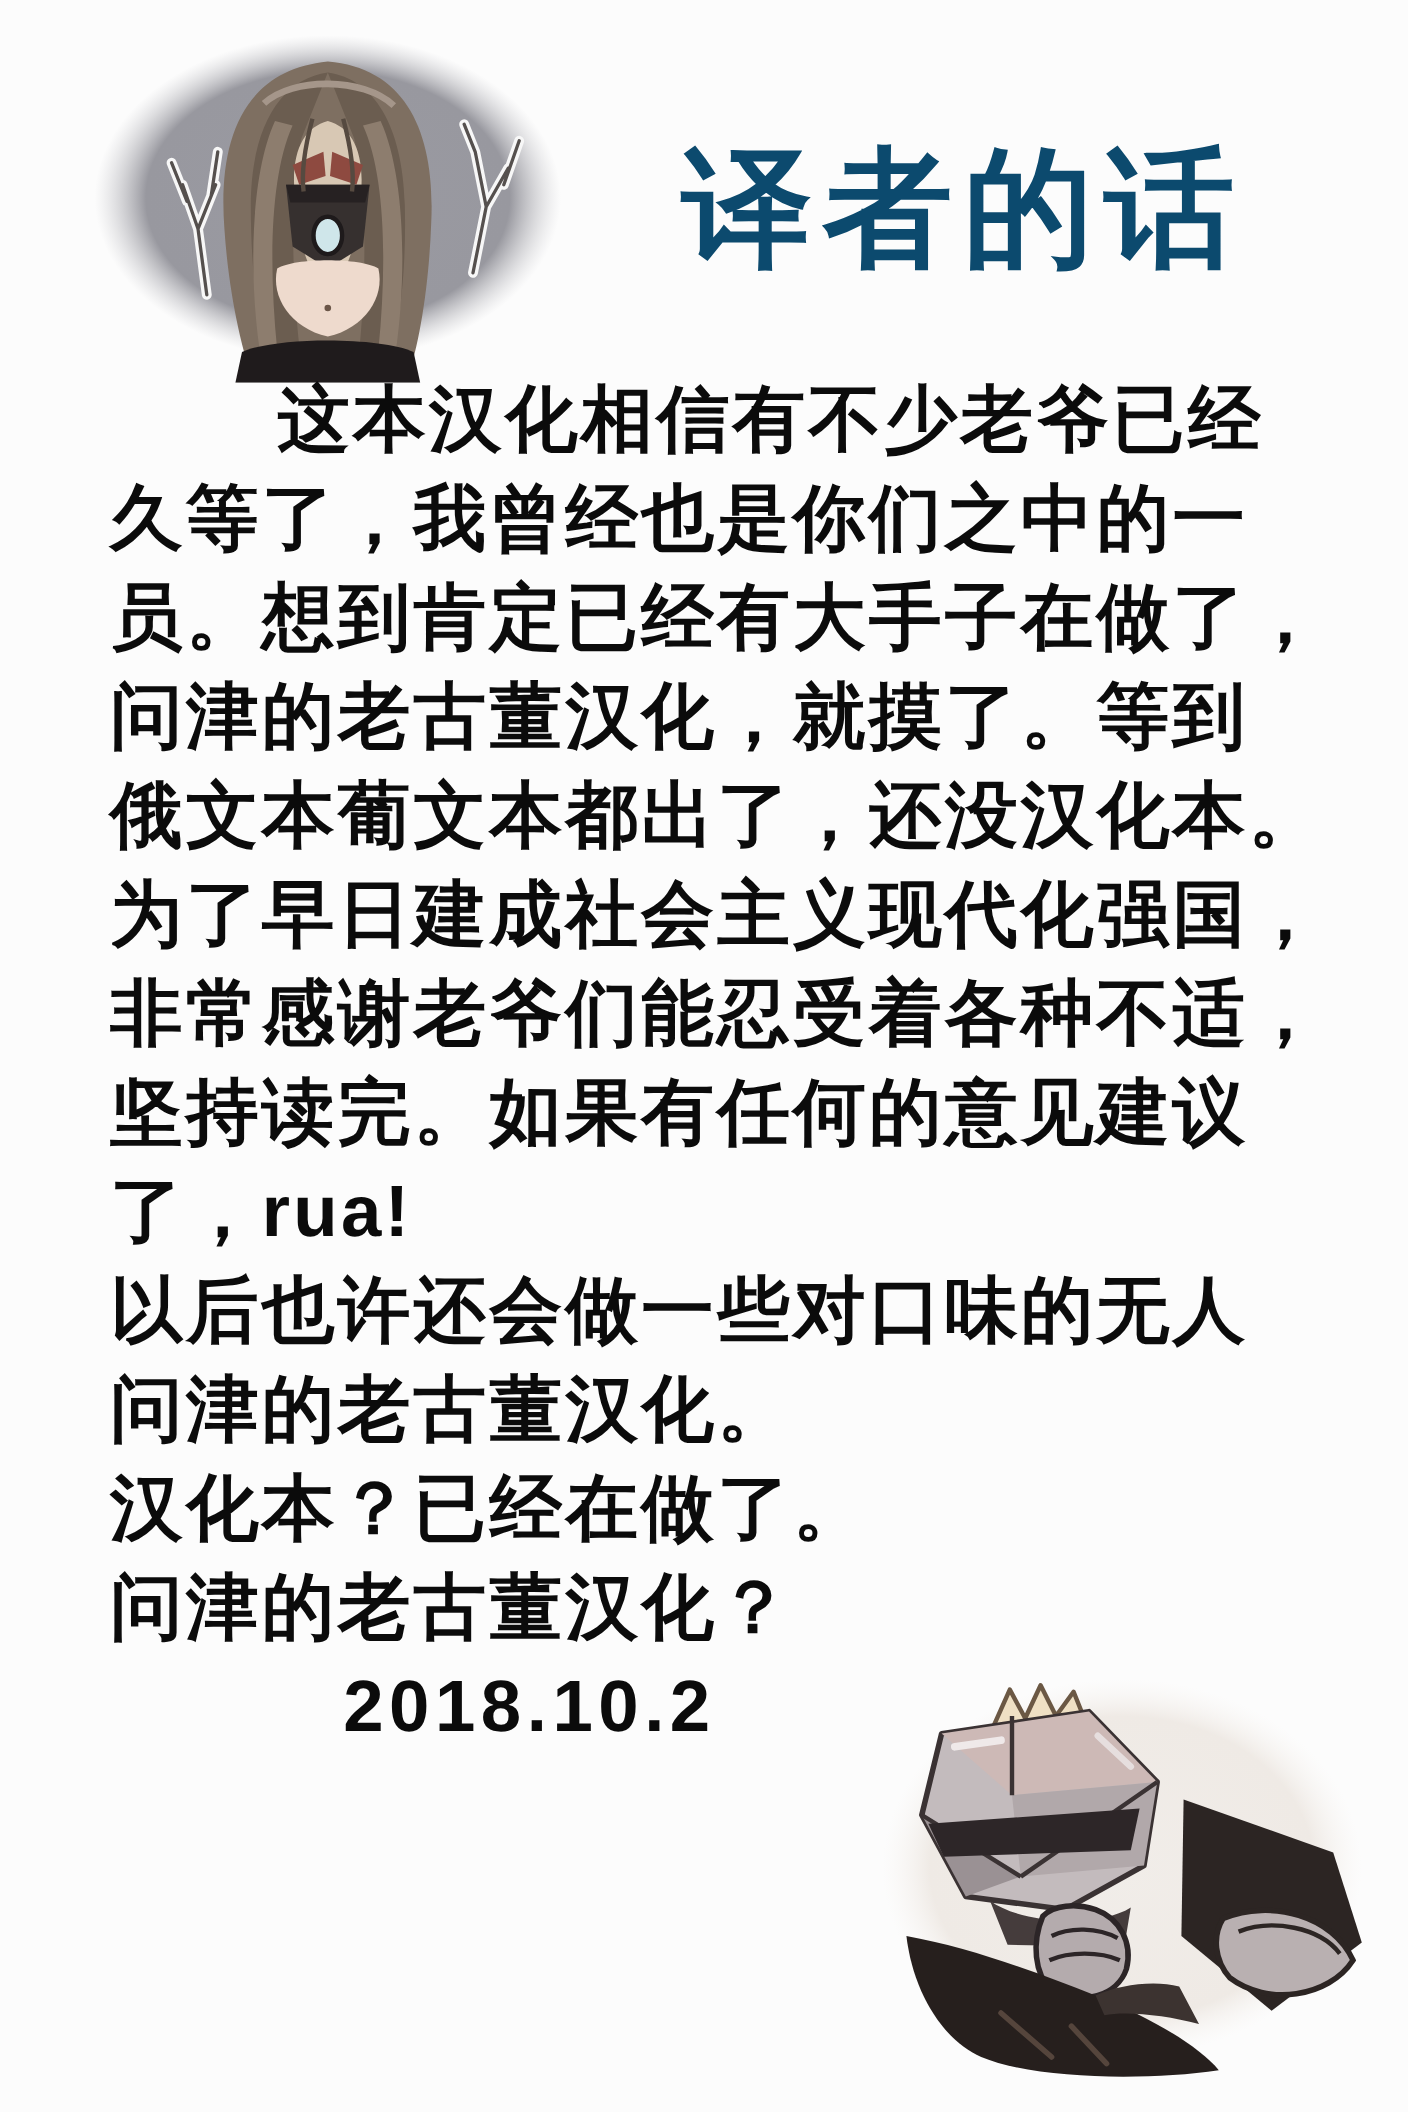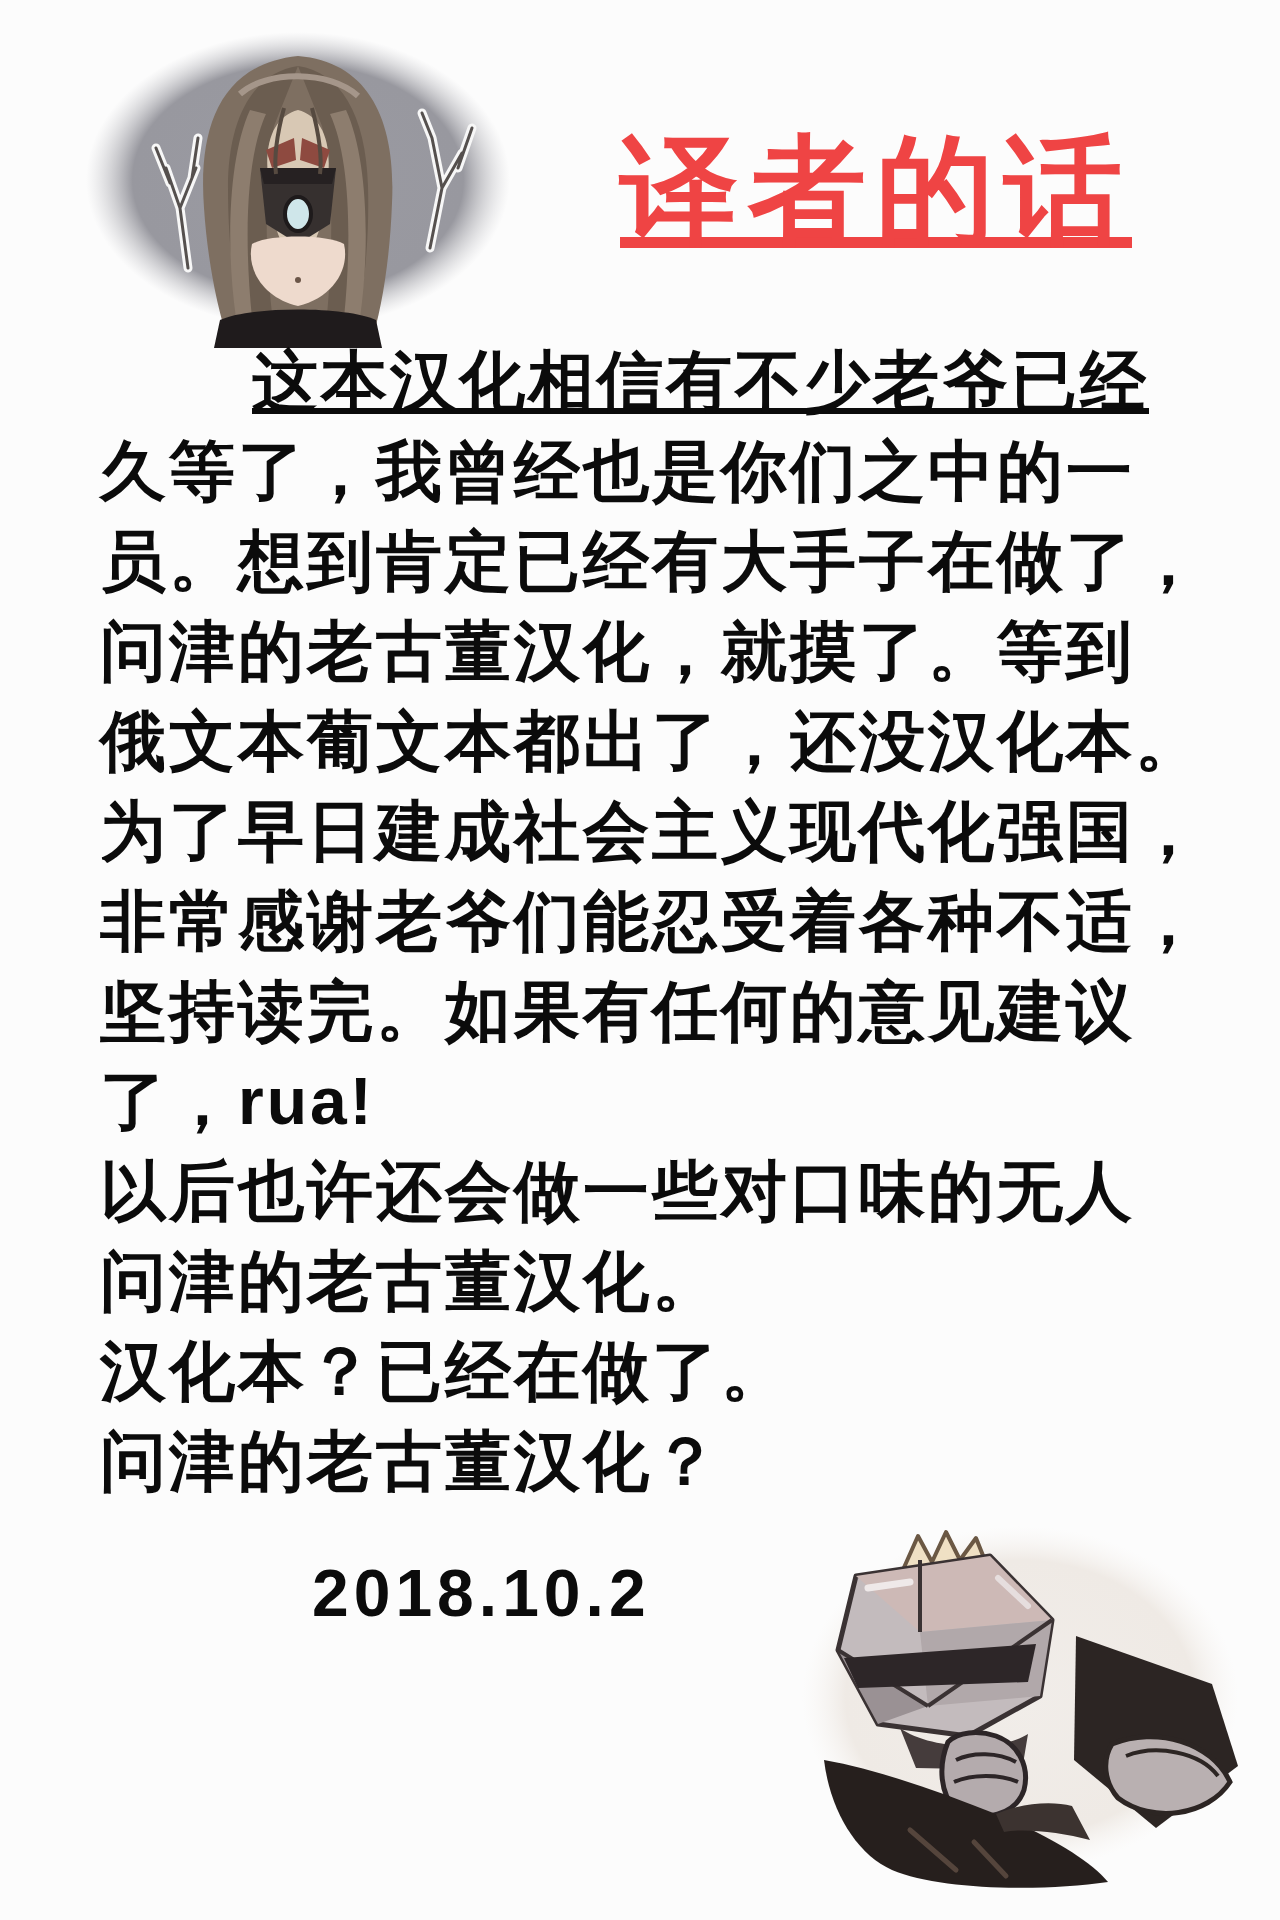--- a/index.html
+++ b/index.html
@@ -14,37 +14,36 @@
   .illustration { position:absolute; pointer-events:none; }
   .portrait-wrap { left:70px; top:18px; width:460px; height:330px; }
   .knight-wrap  { left:760px; top:1498px; width:520px; height:400px; }
   .page-title {
     position:absolute;
     left:620px; top:126px;
     font-size:118px;
     line-height:1.1;
     font-weight:900;
     letter-spacing:10px;
-    color:#ef4444;
+    color:#0c4a6e;
     white-space:nowrap;
-    text-decoration:underline;
   }
   .body-text {
     position:absolute;
     left:100px; top:336px;
     width:1150px;
     font-size:66px;
     line-height:90px;
     font-weight:900;
     letter-spacing:3px;
     color:#0b0b0b;
   }
   .line { white-space:nowrap; }
-  .line.indent { text-indent:152px;text-decoration:underline; }
-  .line.date-line { padding-left:212px; letter-spacing:5px;margin-top:42px; }
+  .line.indent { text-indent:152px; }
+  .line.date-line { padding-left:212px; letter-spacing:5px; }
 </style>
 </head>
 <body>
 
 <div class="page">
 
   <div class="illustration portrait-wrap">
     <svg width="460" height="330" viewBox="0 0 460 330" xmlns="http://www.w3.org/2000/svg">
       <defs>
         <radialGradient id="gGray" cx="50%" cy="50%" r="50%">

